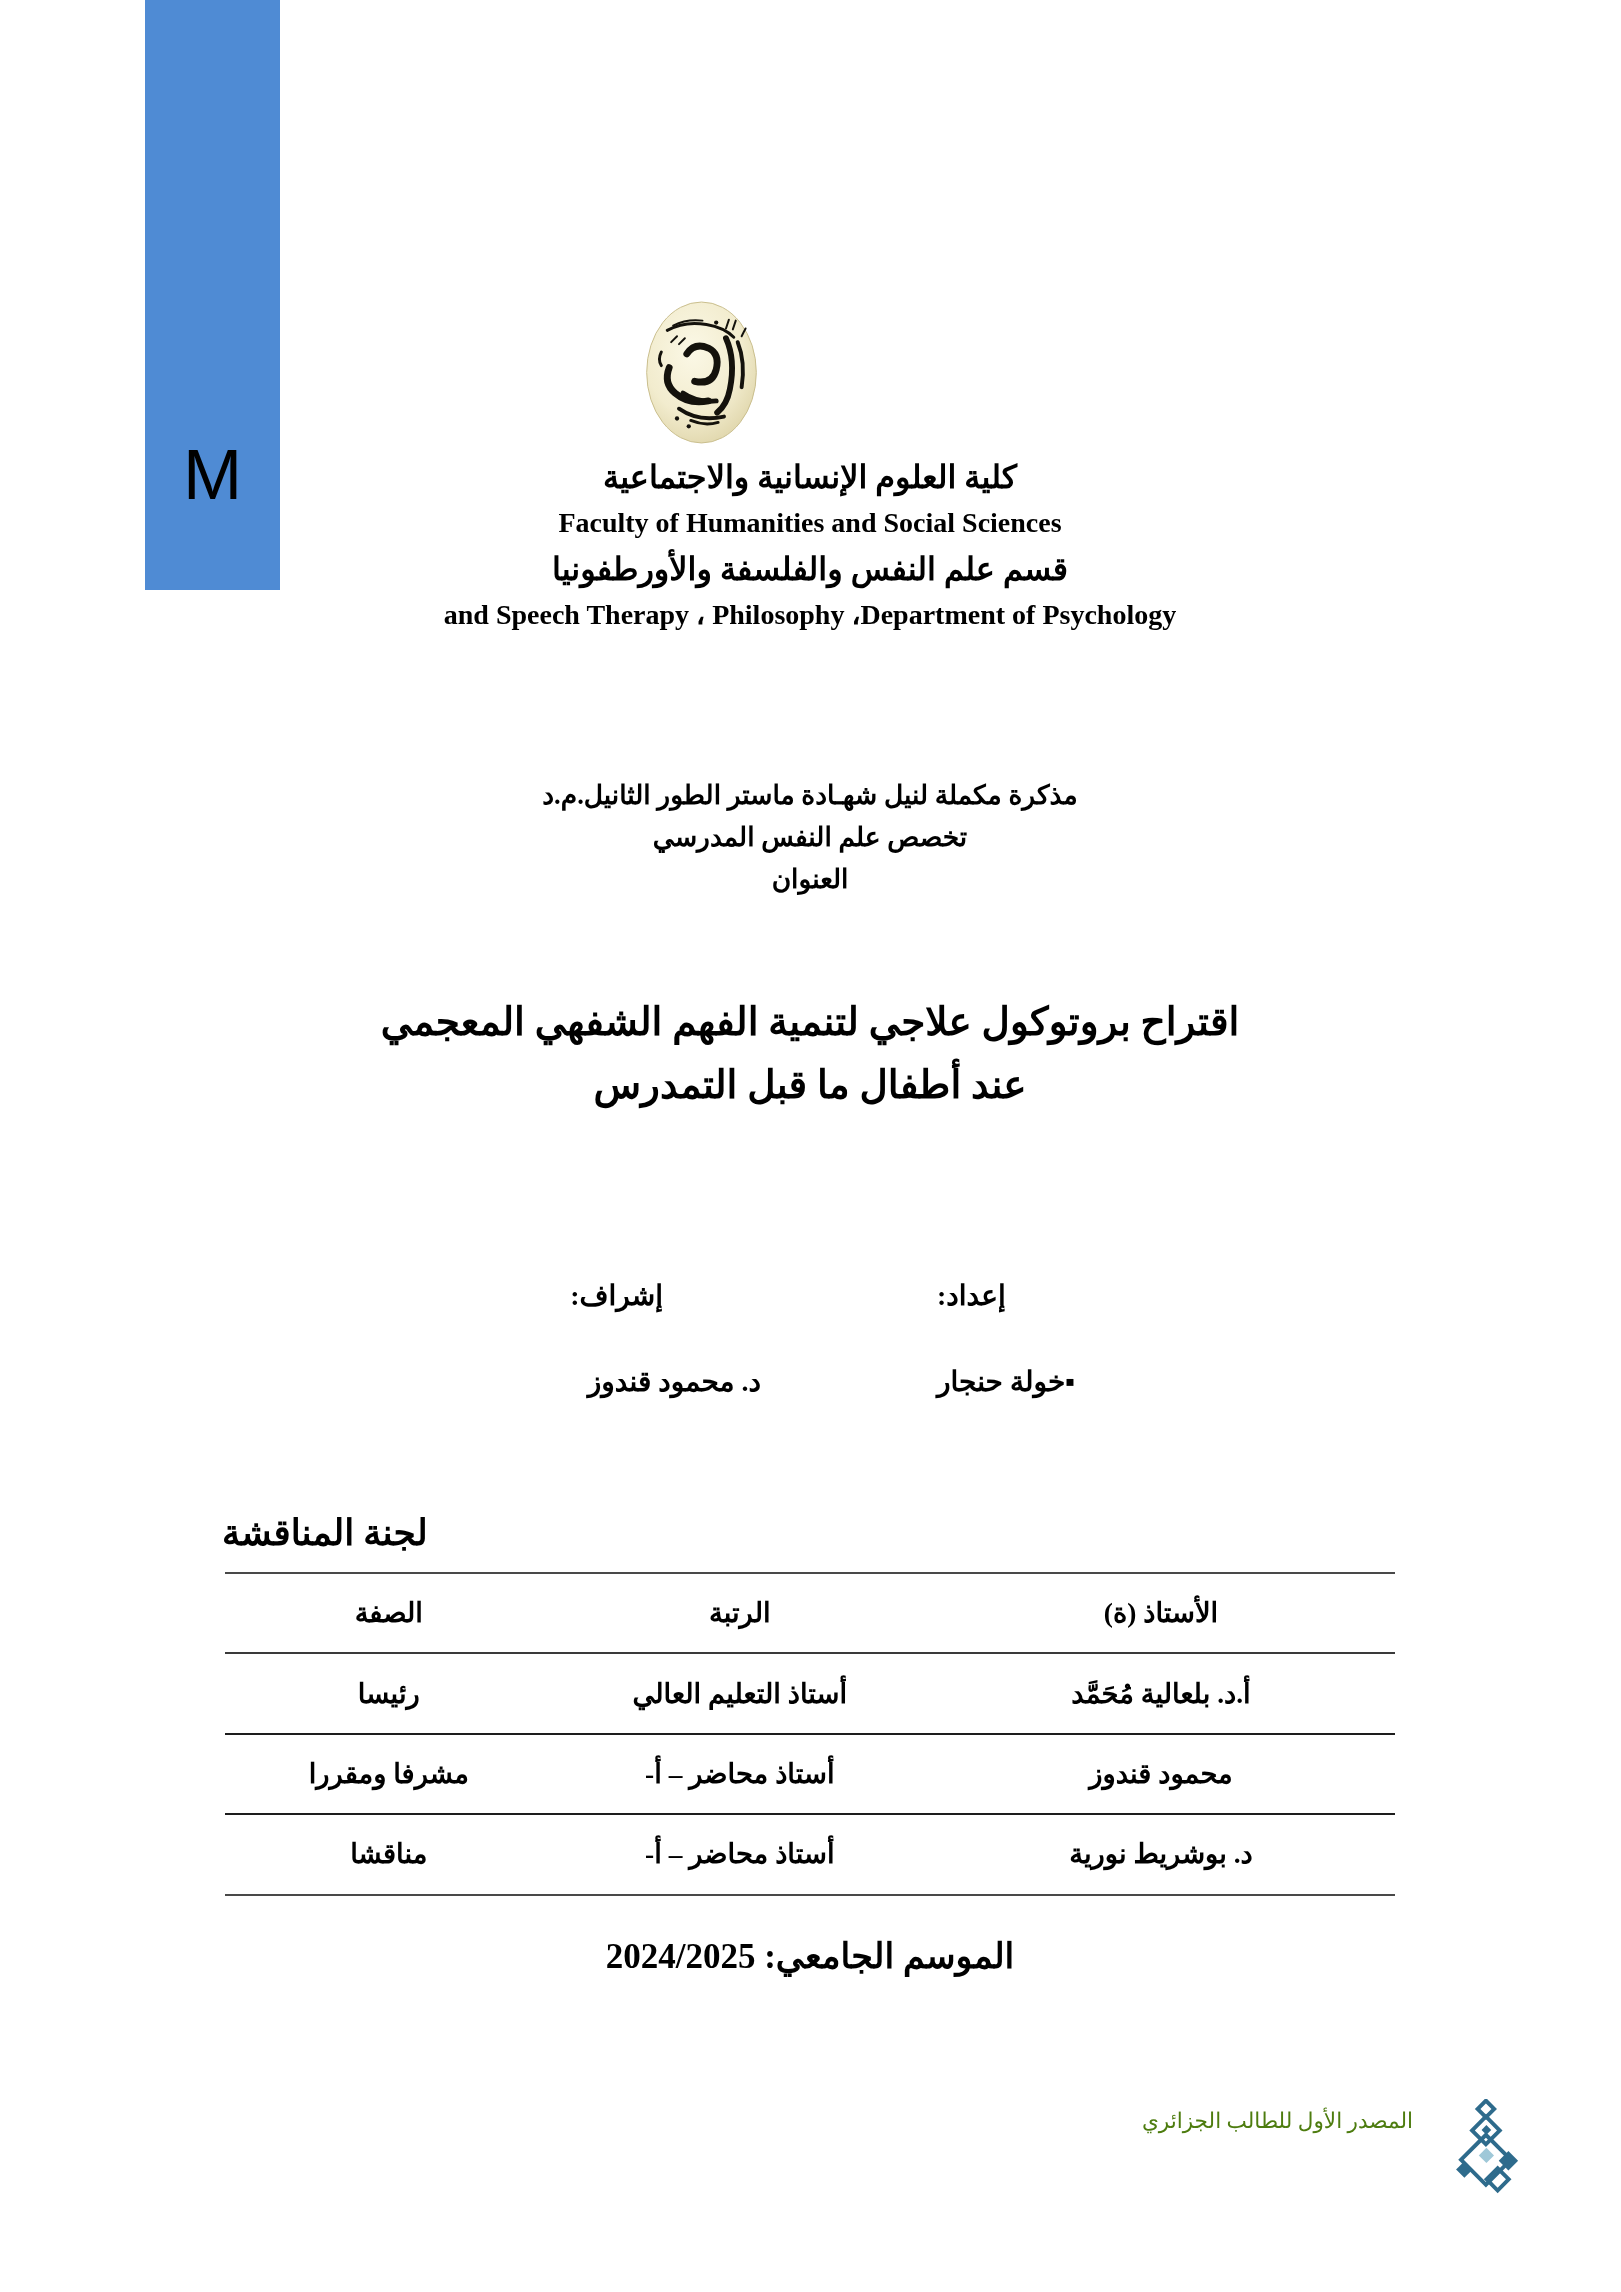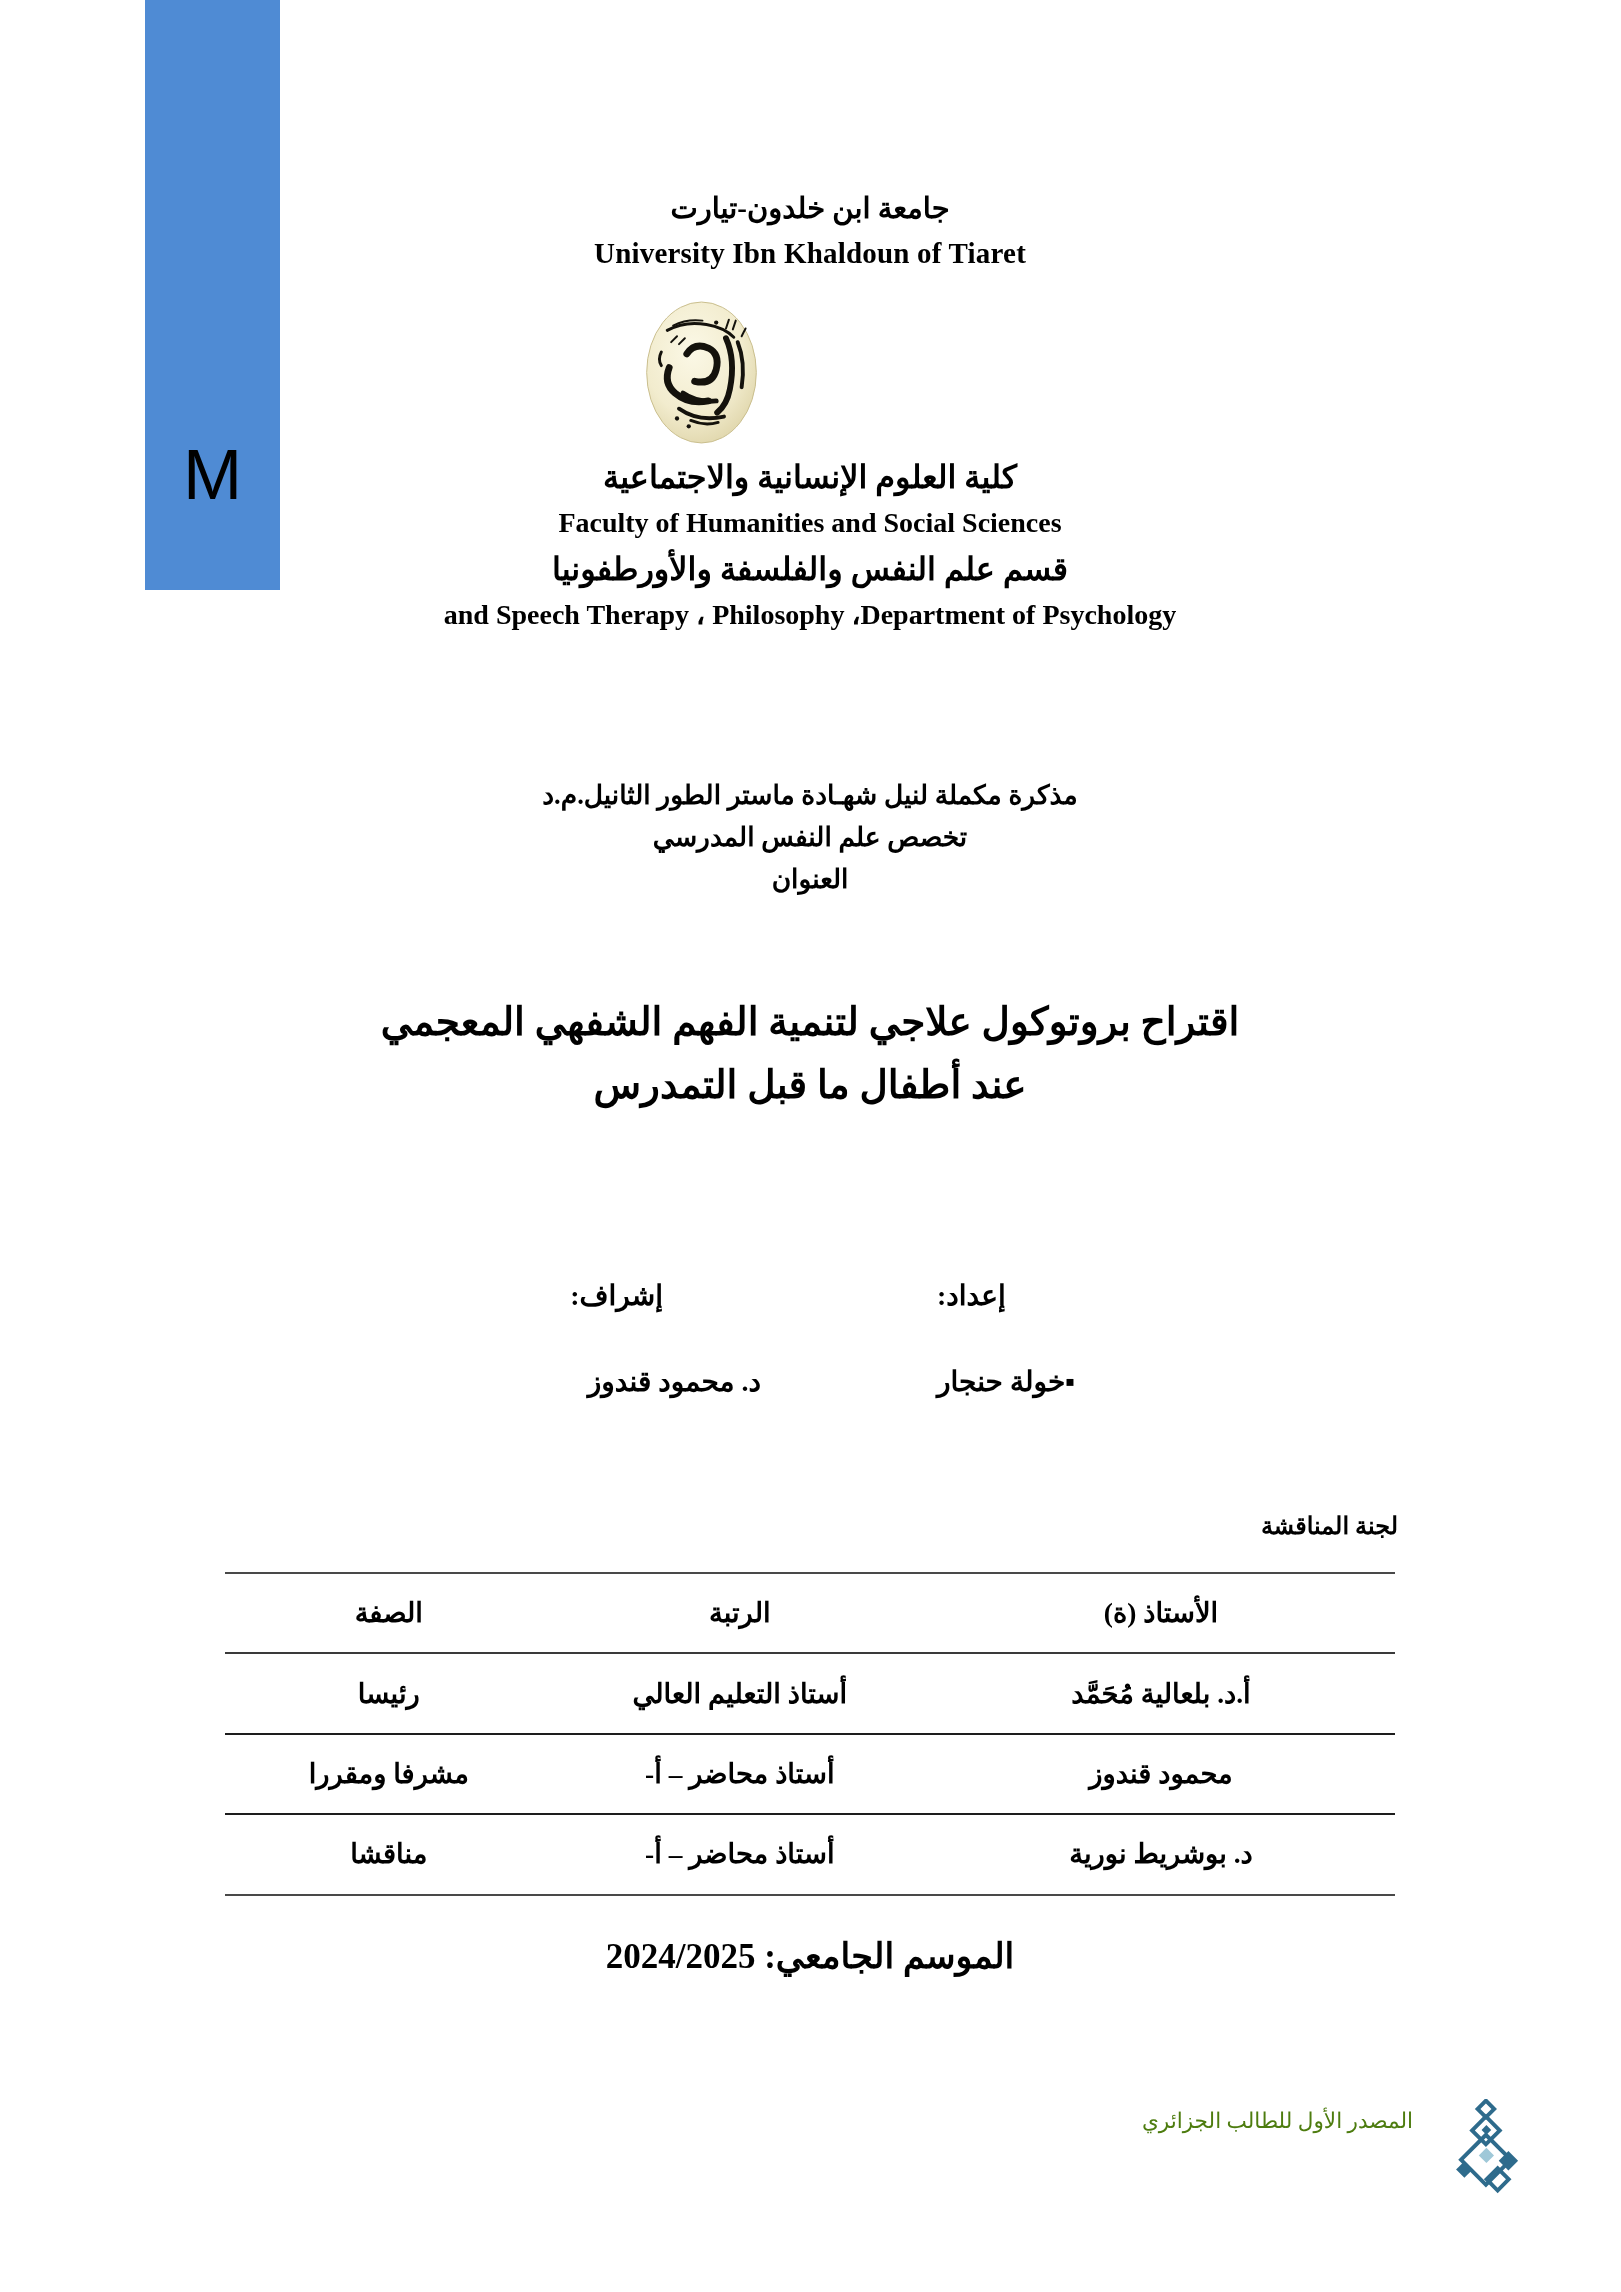--- a/index.html
+++ b/index.html
@@ -145,22 +145,22 @@
   .authors .col-right .value { text-align: left; }
   .authors .col-left .label  { text-align: right; padding-right: 98px; }
   .authors .col-left .value  { text-align: right; padding-right: 0px; }
 
   
   .jury-title {
     position: absolute;
     left: 222px;
     top: 1512px;
     width: 1176px;
-    text-align: right;
-    font-size: 24px;
+    text-align: left;
+    font-size: 36px;
     font-weight: 700;
     direction: rtl;
   }
   .jury-table {
     position: absolute;
     left: 225px;
     top: 1572px;
     width: 1170px;
     border-collapse: collapse;
     direction: rtl;
@@ -235,24 +235,20 @@
   }
 </style>
 </head>
 <body>
 
 <div class="page">
 
   <div class="blue-bar"></div>
   <div class="blue-bar-letter">M</div>
 
-  <div class="center-block" id="university-block">
-    <div class="ar line-ar">جامعة ابن خلدون-تيارت</div>
-    <div class="en line-en">University Ibn Khaldoun of Tiaret</div>
-  </div>
 
   <div class="emblem-wrap">
     <span class="shift">
       <svg width="139" height="147" viewBox="0 0 142 150">
         <defs>
           <radialGradient id="seal" cx="42%" cy="35%" r="72%">
             <stop offset="0%" stop-color="#FBF8E6"></stop>
             <stop offset="62%" stop-color="#F2ECCE"></stop>
             <stop offset="100%" stop-color="#DED4A8"></stop>
           </radialGradient>

